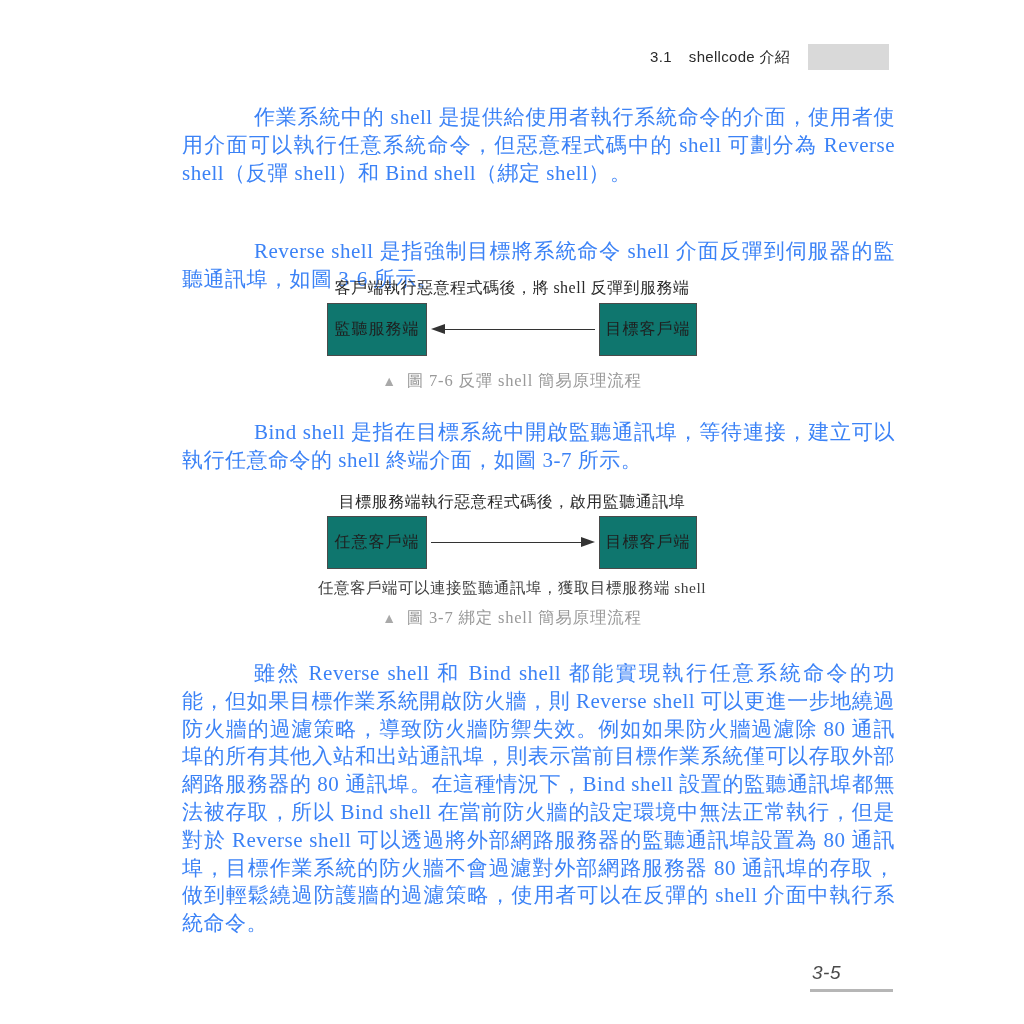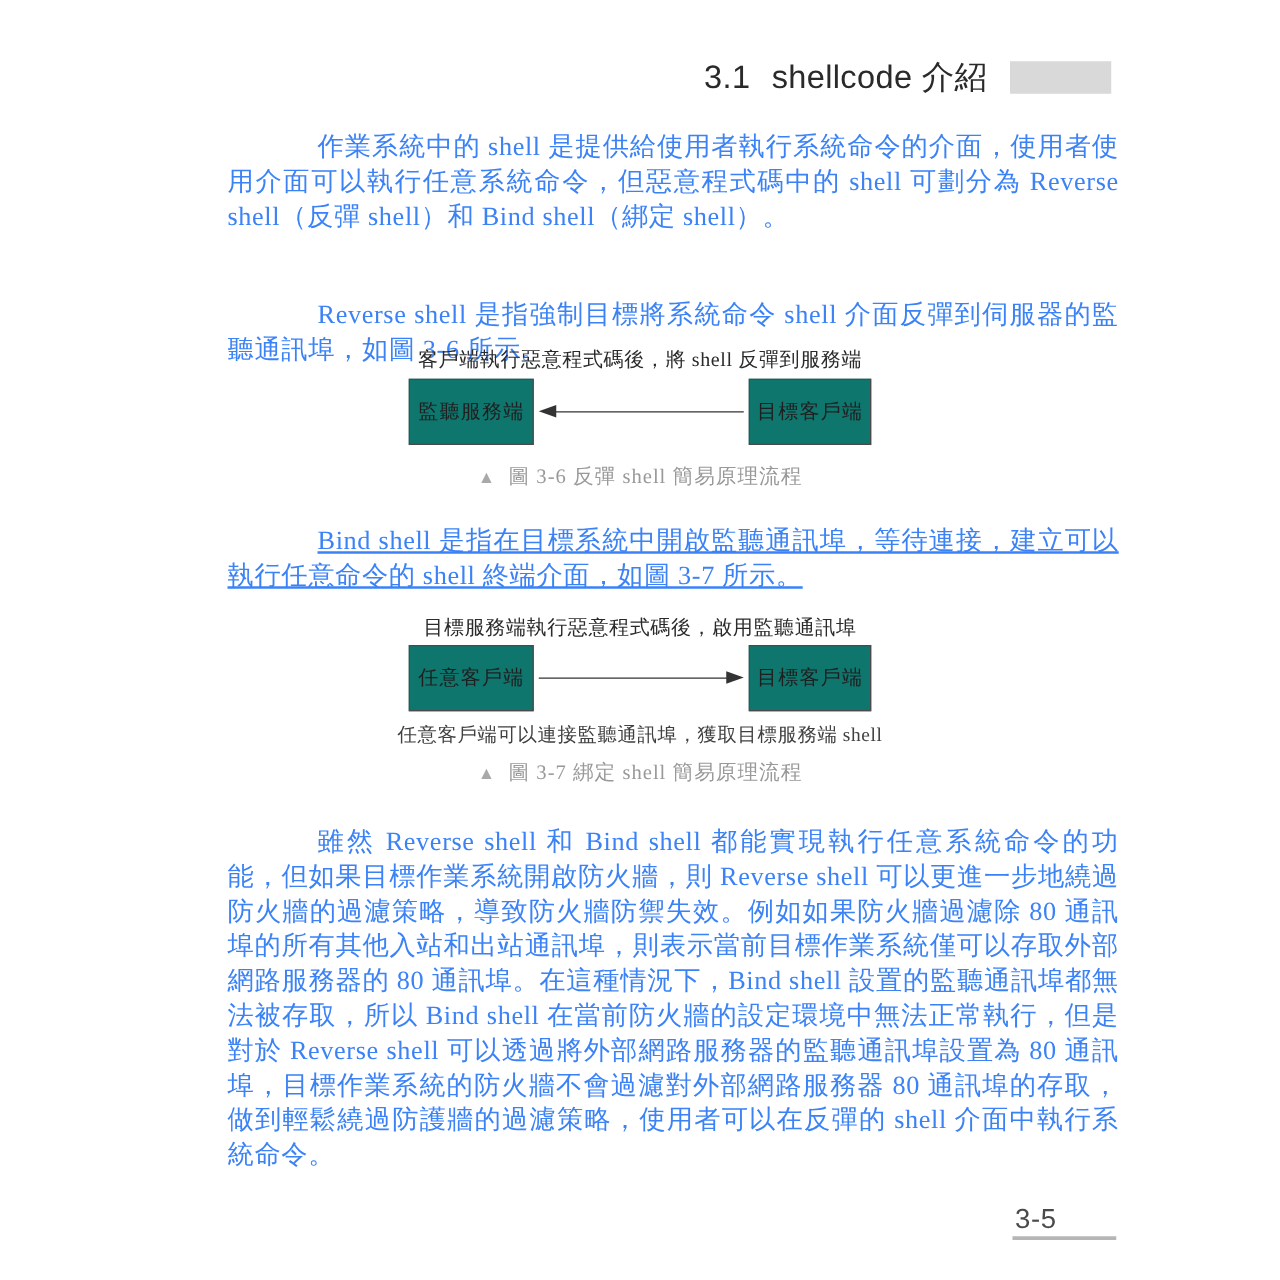--- a/index.html
+++ b/index.html
@@ -9,32 +9,32 @@
     background:#ffffff; overflow:hidden;
     font-family:"Liberation Serif","DejaVu Serif",serif;
     color:#1f1f1f;
   }
   
   .header {
     position:absolute; top:44px; right:135px;
     display:flex; align-items:center; gap:18px;
     font-family:"Liberation Sans","DejaVu Sans",sans-serif;
   }
-  .header-text { font-size:26px; color:#2a2a2a; letter-spacing:0.3px; }
+  .header-text { font-size:15px; color:#2a2a2a; letter-spacing:0.3px; }
   .header-text .sec-no { margin-right:17px; }
   .header-tab { width:81px; height:26px; background:#d9d9d9; }
   
   .para {
     position:absolute; left:182px; width:713px;
     font-size:21px; line-height:27.8px; letter-spacing:0.5px;
     text-align:justify; text-indent:72px; color:#3b82f6;
   }
   .p1 { top:104px; }
   .p2 { top:202px;margin-top:36px; }
-  .p3 { top:419px;text-decoration:underline; }
+  .p3 { top:419px; }
   .p4 { top:660px; }
   
   .figure { position:absolute; left:281px; width:462px; text-align:center; }
   .fig1 { top:278px; }
   .fig2 { top:492px; }
   .fig-caption { font-size:16px; color:#2a2a2a; letter-spacing:0.5px; white-space:nowrap;text-align:center; }
   .fig-row { display:flex; align-items:stretch; margin:4px 46px 0 46px; height:53px; }
   .fig2 .fig-row { margin-top:3px; }
   .node-box {
     border:1.5px solid #4a4a4a; background:#0f766e;
@@ -57,21 +57,21 @@
     border-left:14px solid #333;
   }
   .fig-bottom-caption { margin-top:9px; font-size:15.5px; color:#404040; letter-spacing:0.5px; white-space:nowrap; }
   .fig-label { margin-top:14px; font-size:16.5px; color:#999999; letter-spacing:0.8px; white-space:nowrap; }
   .fig2 .fig-label { margin-top:8px; }
   .fig-label .marker { color:#a9a9a9; font-size:14px; margin-right:10px; }
   
   .page-number {
     position:absolute; left:812px; top:962px;
     font-family:"Liberation Sans","DejaVu Sans",sans-serif;
-    font-size:22px; color:#4a4a4a; letter-spacing:0.5px;
+    font-size:19px; color:#4a4a4a; letter-spacing:0.5px;font-style:italic;
   }
   .footer-rule { position:absolute; left:810px; top:989px; width:83px; height:3px; background:#b6b6b6; }
 </style>
 </head>
 <body>
 
 <div class="page">
 
   <div class="header">
     <div class="header-text">
@@ -87,21 +87,21 @@
     <div class="fig-caption">客戶端執行惡意程式碼後，將 shell 反彈到服務端</div>
     <div class="fig-row">
       <div class="node-box node-left">監聽服務端</div>
       <div class="arrow arrow-left">
         <span class="line"></span>
           <span class="head"></span>
       </div>
       <div class="node-box node-right">目標客戶端</div>
     </div>
     <div class="fig-label">
-      <span class="marker">▲</span><span>圖 3-6 反彈 shell 簡易原理流程</span>
+      <span class="marker">▲</span><span>圖 7-6 反彈 shell 簡易原理流程</span>
     </div>
   </div>
 
   <p class="para p3">Bind shell 是指在目標系統中開啟監聽通訊埠，等待連接，建立可以執行任意命令的 shell 終端介面，如圖 3-7 所示。</p>
 
   <div class="figure fig2">
     <div class="fig-caption">目標服務端執行惡意程式碼後，啟用監聽通訊埠</div>
     <div class="fig-row">
       <div class="node-box node-left">任意客戶端</div>
       <div class="arrow arrow-right">

